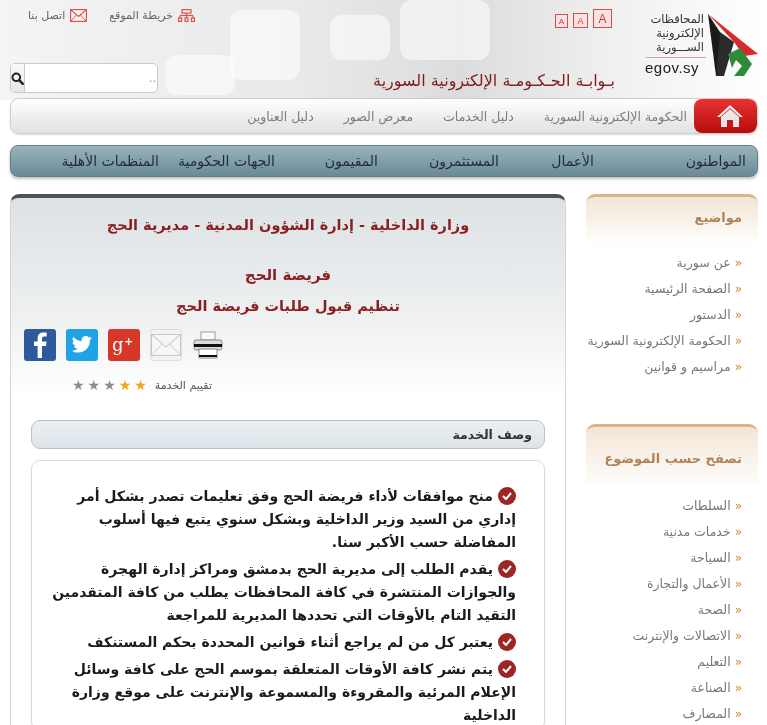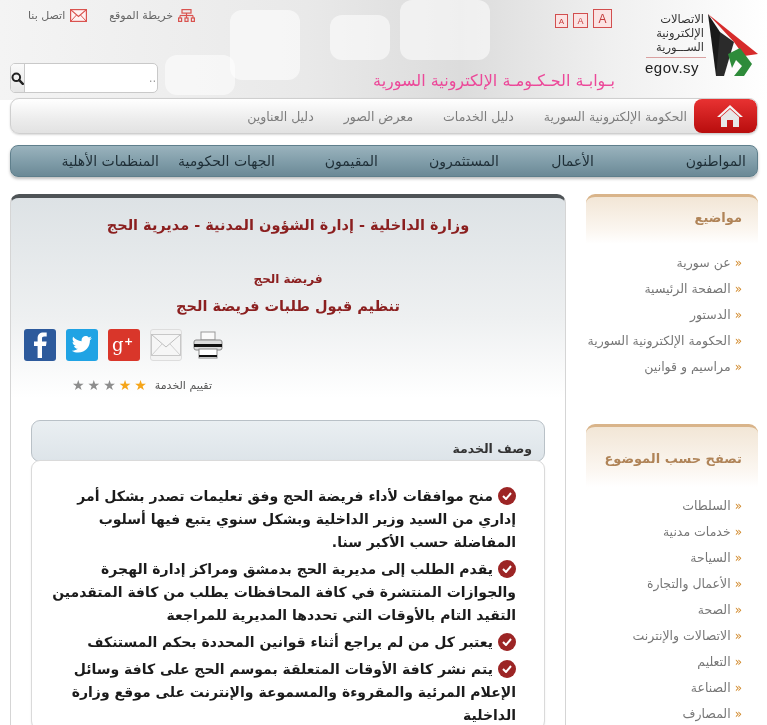--- a/index.html
+++ b/index.html
@@ -20,21 +20,21 @@
   .top-link svg { width: 17px; height: 13px; }
 
   .search-box {
     position: absolute; top: 63px; left: 10px; width: 148px; height: 30px;
     border: 1px solid #c9c9c9; border-radius: 5px; background: #fff; display: flex; overflow: hidden;
   }
   .search-btn { width: 39px; height: 100%; background: linear-gradient(#fafafa, #e6e6e6); border-right: 1px solid #c9c9c9; display: flex; align-items: center; justify-content: center; cursor: pointer; }
   .search-input { flex: 1; border: none; outline: none; direction: rtl; font-size: 12px; padding: 0 8px; color: #999; font-family: "DejaVu Sans", sans-serif; background: transparent; }
   .search-input::placeholder { color: #a0a0a0; }
 
-  .site-title { position: absolute; top: 71px; right: 152px; font-size: 16px; color: #ec4899; direction: rtl; white-space: nowrap; }
+  .site-title { position: absolute; top: 71px; right: 152px; font-size: 16px; color: #7f1d1d; direction: rtl; white-space: nowrap; }
 
   .font-sizes { position: absolute; top: 9px; left: 555px; display: flex; gap: 5px; align-items: flex-end; }
   .fs-btn { border: 1px solid #d24e4e; background: #fbe3e3; color: #c43a3a; display: flex; align-items: center; justify-content: center; cursor: pointer; font-family: "Liberation Sans", sans-serif; }
   .fs-btn.s { width: 13px; height: 14px; font-size: 8px; }
   .fs-btn.m { width: 15px; height: 15px; font-size: 9px; }
   .fs-btn.l { width: 19px; height: 19px; font-size: 12px; }
 
   .logo { position: absolute; top: 10px; left: 644px; width: 118px; height: 68px; cursor: pointer; }
   .logo-text { position: absolute; right: 58px; top: 2px; direction: rtl; font-size: 11.5px; line-height: 14px; color: #333; text-align: right; white-space: nowrap; }
   .logo-egov { position: absolute; left: 1px; top: 49px; font-family: "Liberation Sans", sans-serif; font-size: 15px; color: #222; letter-spacing: 0.5px; }
@@ -66,42 +66,42 @@
   .nav2-item { cursor: pointer; white-space: nowrap; position: absolute; }
 
   .main-panel {
     position: absolute; top: 194px; left: 10px; width: 556px; height: 540px;
     border-radius: 9px; border-top: 4px solid #4e5356;
     border-left: 1px solid #d5d5d5; border-right: 1px solid #d5d5d5;
     background: linear-gradient(#dde2e5 0px, #eef0f1 120px, #ffffff 200px);
   }
   .headline { position: absolute; width: 100%; text-align: center; direction: rtl; color: #8b1f1f; font-weight: bold; white-space: nowrap; }
   .h1 { top: 19px; font-size: 14.5px; }
-  .h2 { top: 74px; font-size: 12px; }
+  .h2 { top: 68px; font-size: 15px; }
   .h3 { top: 100px; font-size: 14.5px; }
 
   .share-row { position: absolute; top: 131px; left: 13px; display: flex; gap: 10px; align-items: center; }
   .share-btn { width: 32px; height: 32px; border-radius: 3px; display: flex; align-items: center; justify-content: center; cursor: pointer; }
   .share-fb { background: #2d5a9c; }
   .share-tw { background: #20a3e4; }
   .share-gp { background: #d9362a; }
   .share-mail { background: #f3f3f3; border: 1px solid #ddd; }
   .share-print { background: transparent; }
 
   .rating { position: absolute; top: 180px; left: 61px; display: flex; direction: rtl; align-items: center; gap: 3px; font-size: 11px; color: #555; }
   .rating-label { margin-left: 5px; }
   .star { font-size: 14px; line-height: 14px; cursor: pointer; }
   .star.on { color: #f5a51a; }
   .star.off { color: #8d8d8d; }
 
   .section-bar {
     position: absolute; top: 222px; left: 20px; width: 514px; height: 29px;
     border: 1px solid #b9c1c7; border-radius: 9px;
     background: linear-gradient(#eaeff2, #dde4e9);
-    direction: rtl; font-size: 12.5px; font-weight: bold; color: #333; padding: 20px 12px;
+    direction: rtl; font-size: 12.5px; font-weight: bold; color: #333; padding: 6px 12px;
   }
 
   .desc-box {
     position: absolute; top: 262px; left: 20px; width: 514px; height: 270px;
     border: 1px solid #dadada; border-radius: 9px; background: #fff;
     box-shadow: 0 1px 2px rgba(0,0,0,0.08);
   }
   .desc-list { position: absolute; top: 24px; right: 28px; width: 470px; direction: rtl; list-style: none; }
   .desc-item { font-size: 14px; font-weight: bold; color: #1b1b1b; line-height: 23px; text-align: right; margin-bottom: 4px; }
   .check {
@@ -171,21 +171,21 @@
 <div class="site-title">بـوابـة الحـكـومـة الإلكترونية السورية</div>
 
 <div class="font-sizes">
   <div class="fs-btn s">A</div>
   <div class="fs-btn m">A</div>
   <div class="fs-btn l">A</div>
 </div>
 
 <div class="logo">
   <div class="logo-text">
-    <div>الاتصالات</div>
+    <div>المحافظات</div>
     <div>الإلكترونية</div>
     <div>الســـورية</div>
   </div>
   <div class="logo-sep"></div>
   <div class="logo-egov">egov.sy</div>
   <svg width="54" height="64" viewBox="0 0 54 64">
     <polygon points="2,2 52,42 38,44 28,30" fill="#d62b2b"></polygon>
     <polygon points="2,2 10,64 14,64 14,20" fill="#1a1a1a"></polygon>
     <polygon points="14,20 28,30 18,64 10,64" fill="#2b2b2b"></polygon>
     <polygon points="22,42 34,36 46,52 38,64 28,64 36,54 30,48 26,56" fill="#2e8b3a"></polygon>

